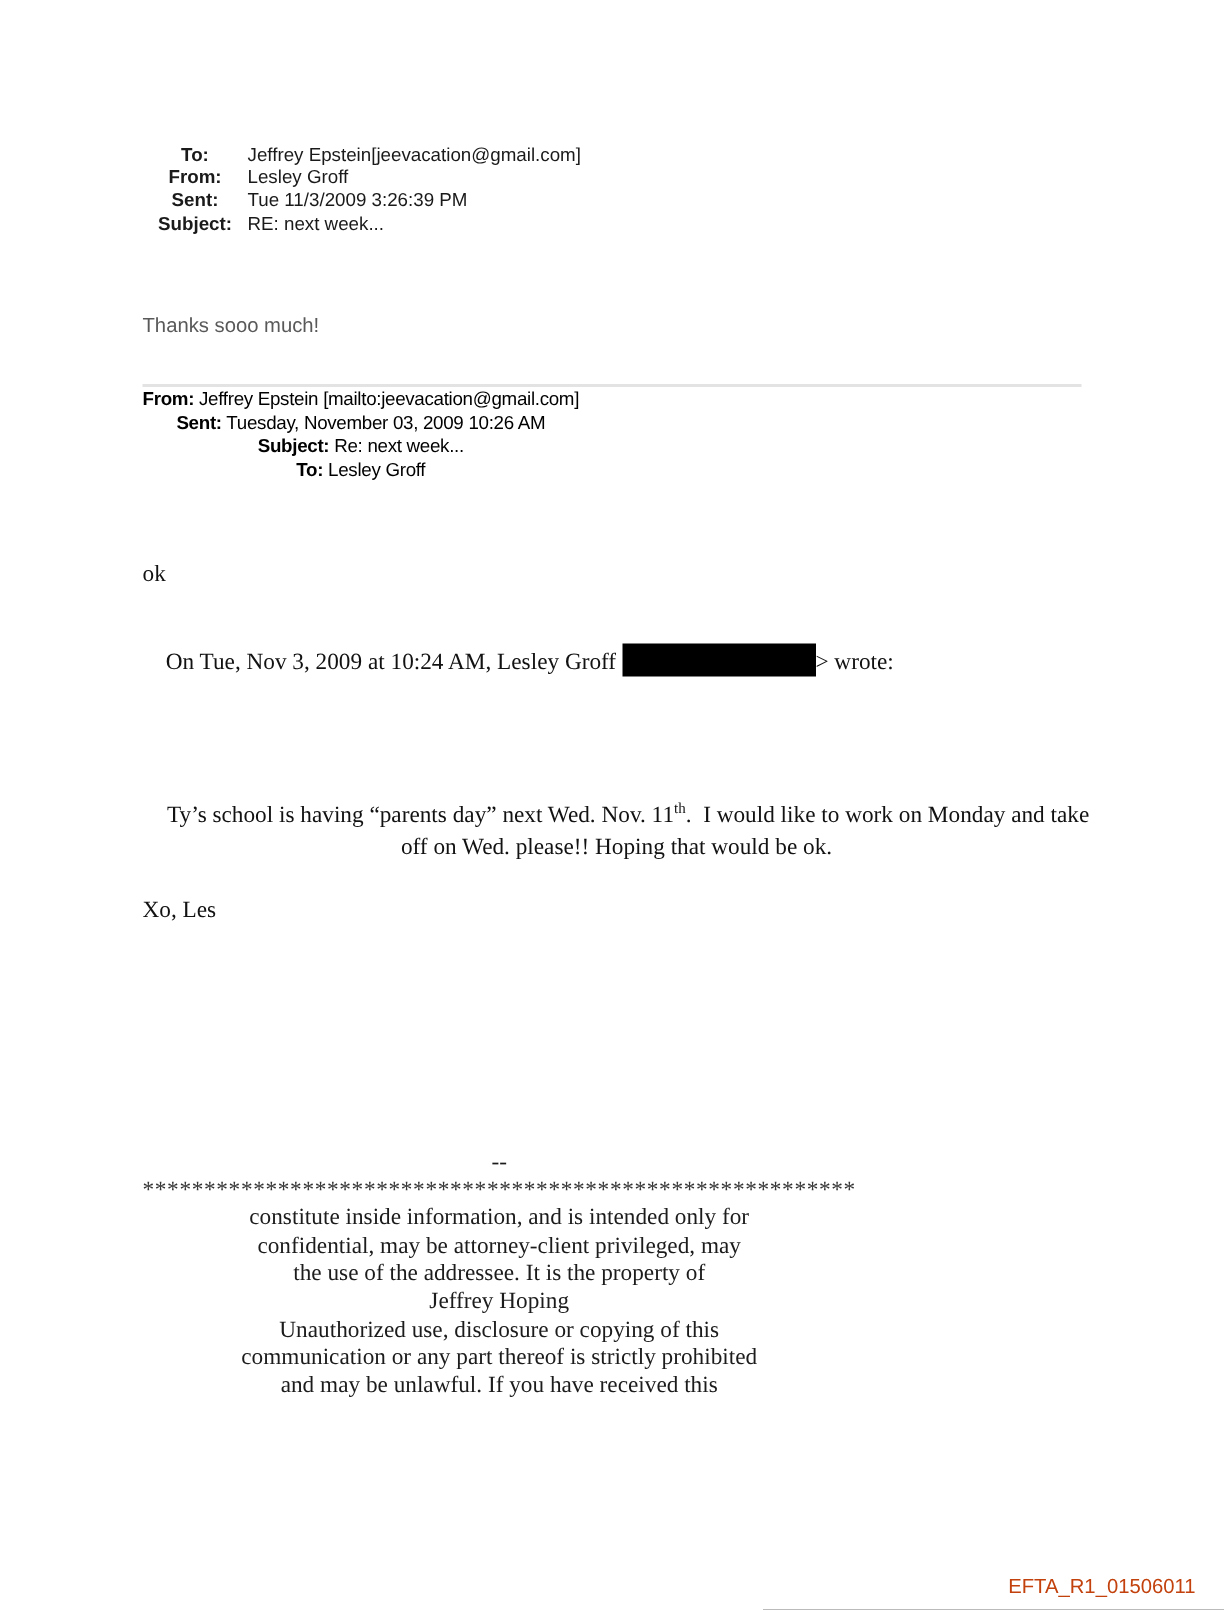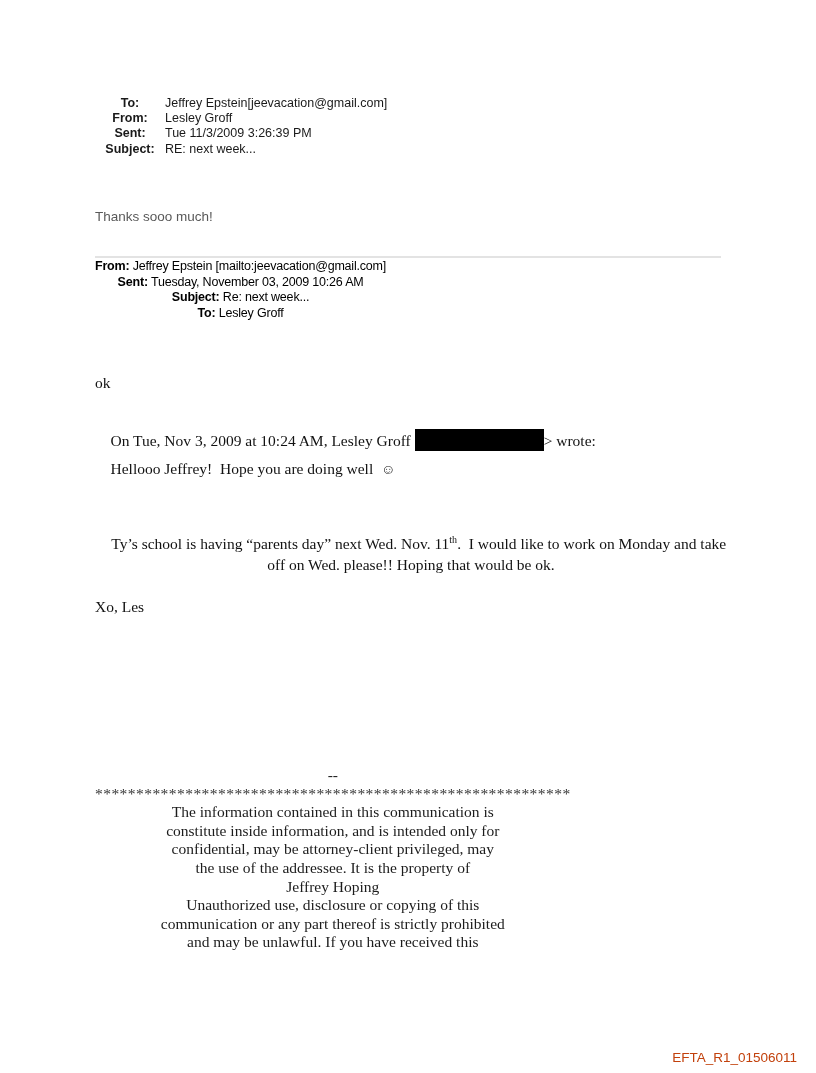--- a/index.html
+++ b/index.html
@@ -160,34 +160,30 @@
       <span class="hlabel">To:</span><span class="hvalue"> Lesley Groff</span>
     </div>
   </div>
 
   <div class="serif-line line-ok">ok</div>
 
   <div class="serif-line attribution">
     <span>On Tue, Nov 3, 2009 at 10:24 AM, Lesley Groff </span><span class="redaction-box"></span><span>&gt; wrote:</span>
   </div>
 
-  <div class="serif-line greeting">
-    <span>Hellooo Jeffrey!  Hope you are doing well  </span><span class="smiley">☺</span>
-  </div>
 
   <div class="serif-line body-paragraph">
     <span>Ty’s school is having “parents day” next Wed. Nov. 11</span><sup>th</sup><span>.  I would like to work on Monday and take off on Wed. please!! Hoping that would be ok.</span>
   </div>
 
   <div class="serif-line signoff">Xo, Les</div>
 
   <div class="signature">
     <div>--</div>
     <div class="asterisk-line">**********************************************************</div>
-    <div class="disclaimer-line">The information contained in this communication is</div>
     <div class="disclaimer-line">constitute inside information, and is intended only for</div>
     <div class="disclaimer-line">confidential, may be attorney-client privileged, may</div>
     <div class="disclaimer-line">the use of the addressee. It is the property of</div>
     <div class="disclaimer-line">Jeffrey Hoping</div>
     <div class="disclaimer-line">Unauthorized use, disclosure or copying of this</div>
     <div class="disclaimer-line">communication or any part thereof is strictly prohibited</div>
     <div class="disclaimer-line">and may be unlawful. If you have received this</div>
   </div>
 
   <div class="bates">EFTA_R1_01506011</div>

